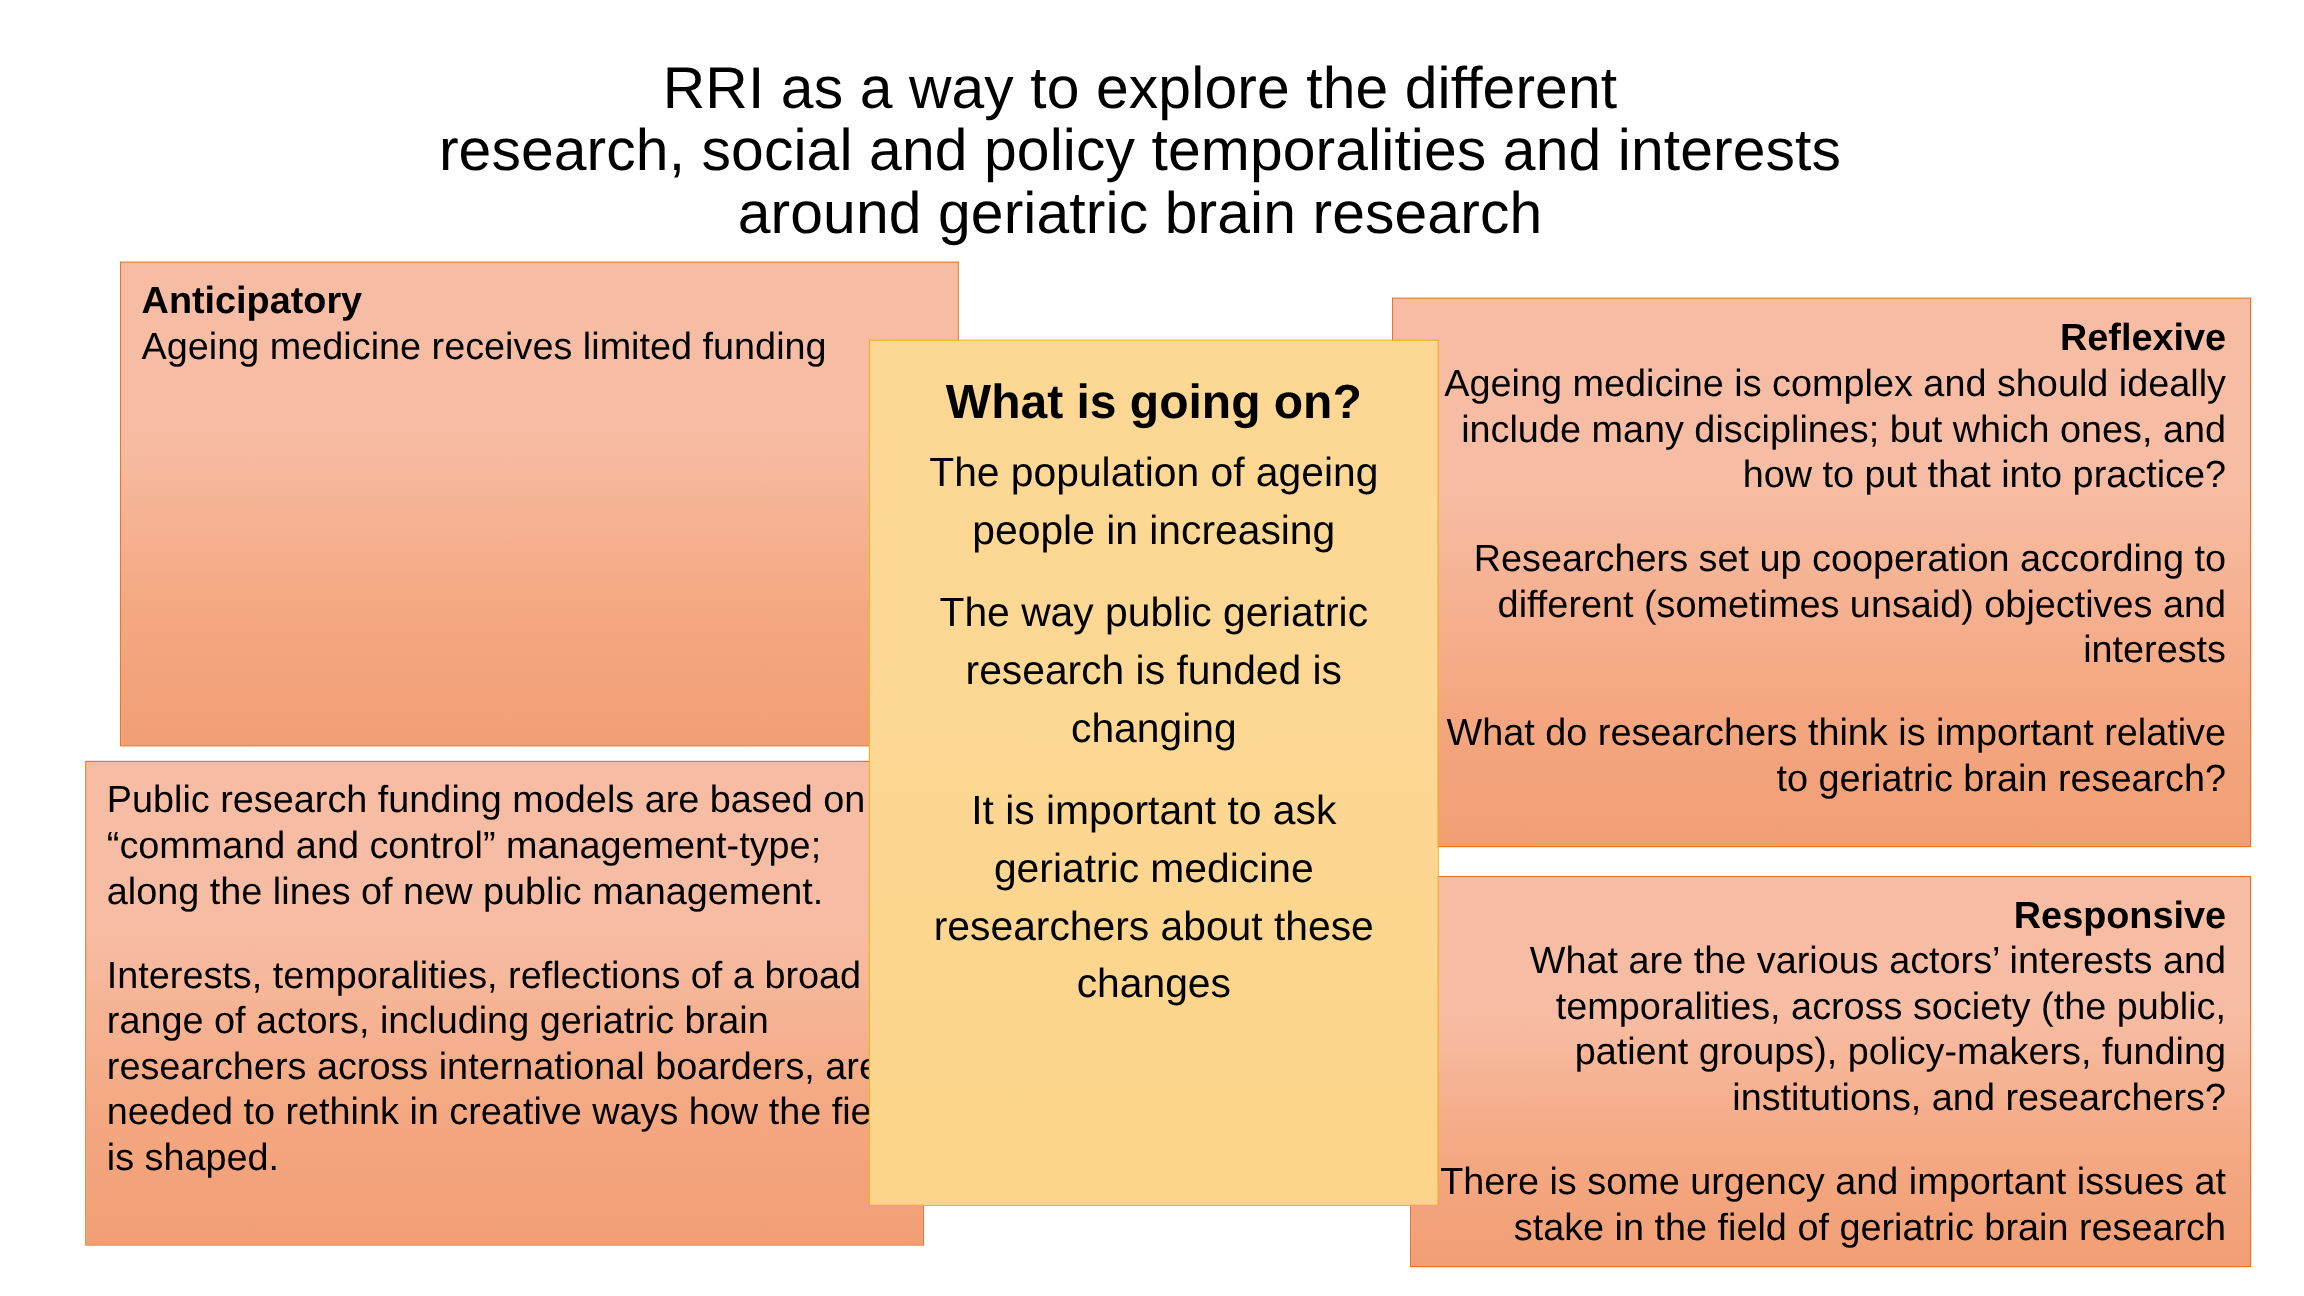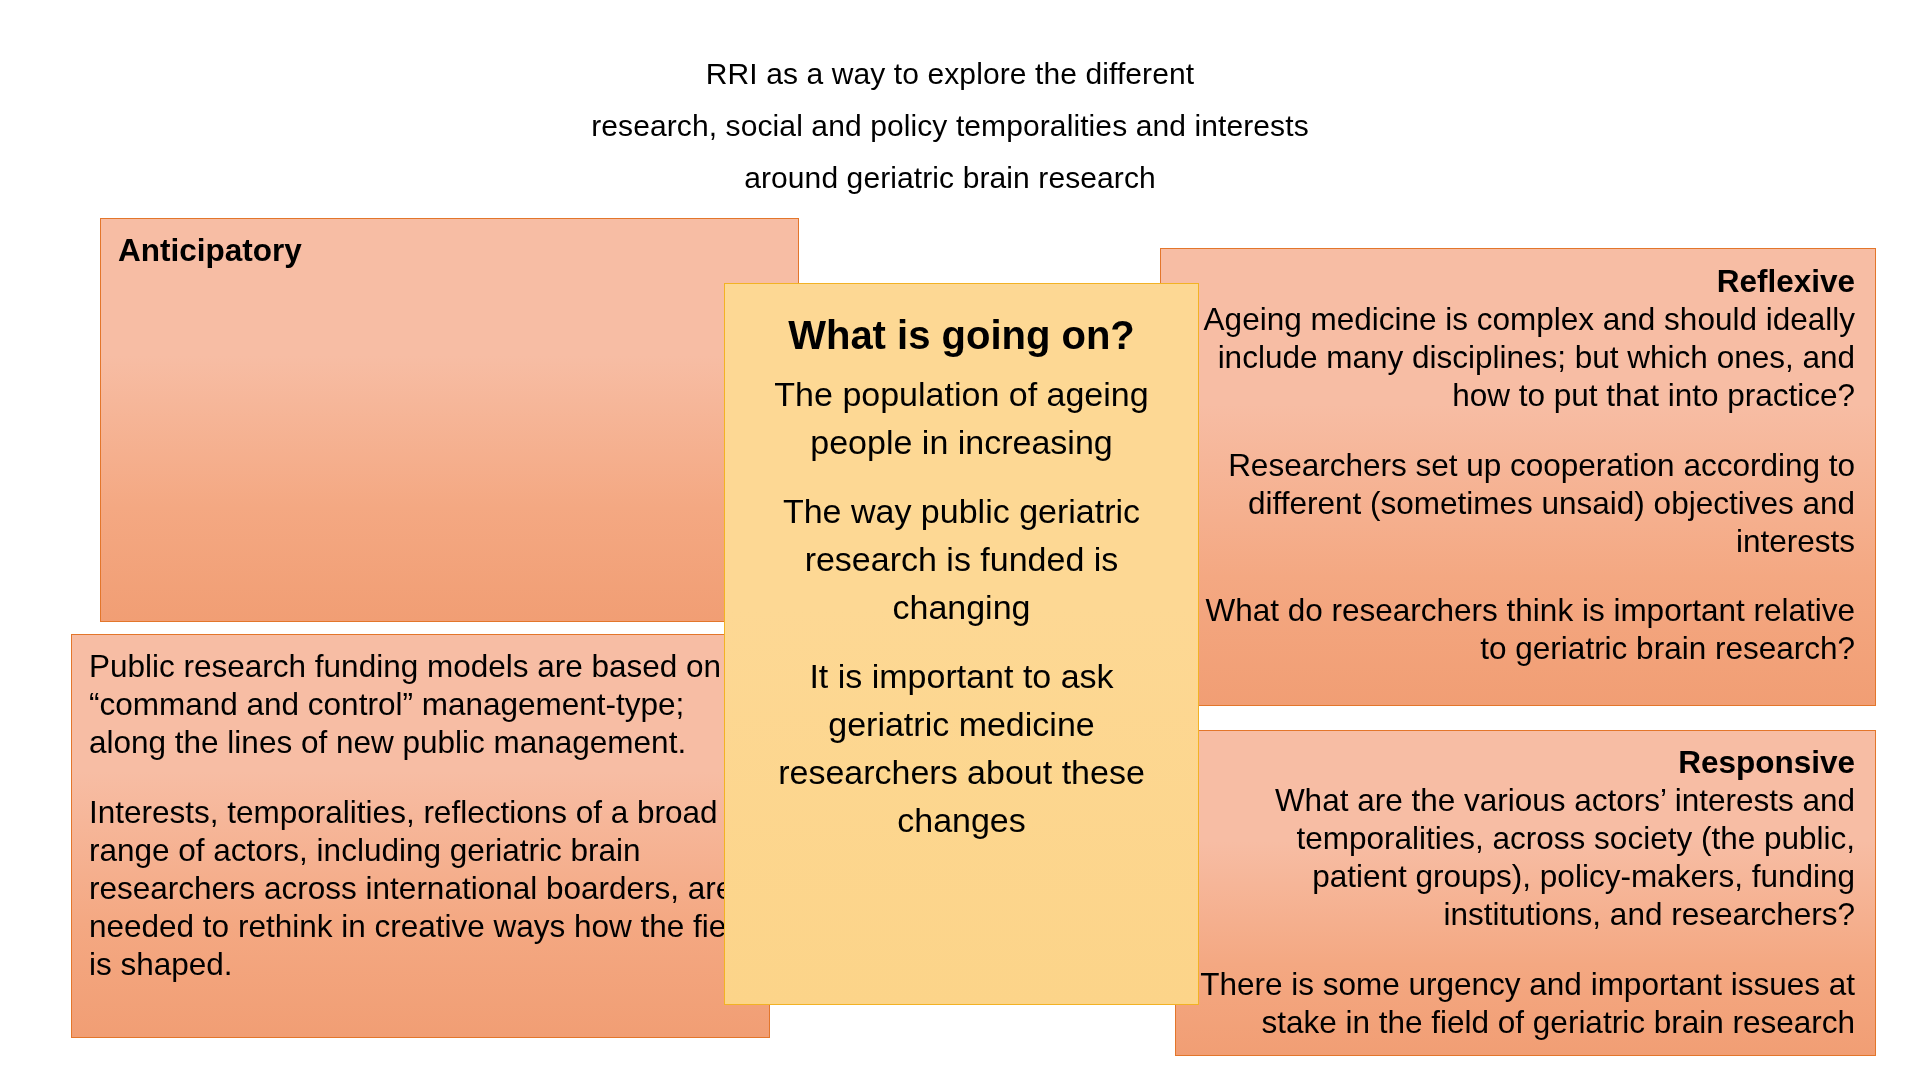--- a/index.html
+++ b/index.html
@@ -24,21 +24,21 @@
 
   
   #title {
     position: absolute;
     left: 300px;
     top: 48px;
     width: 1300px;
     text-align: center;
     font-family: "Liberation Sans Narrow", "Liberation Sans", sans-serif;
     font-stretch: condensed;
-    font-size: 30px;
+    font-size: 49px;
     line-height: 52px;
     color: #000000;
     letter-spacing: 0.1px;
     white-space: pre-line;
   }
 
   
   .card {
     position: absolute;
     box-sizing: border-box;
@@ -122,20 +122,21 @@
 <body>
 
 <div id="slide">
 
   <div id="title">RRI as a way to explore the different
 research, social and policy temporalities and interests
 around geriatric brain research</div>
 
   <div class="card salmon" id="card-anticipatory">
     <span class="ttl">Anticipatory</span>
+    <span class="para">Ageing medicine receives limited funding</span>
     <span class="spacer"></span>
     <span class="spacer"></span>
   </div>
 
   <div class="card salmon" id="card-inclusive">
     <span class="para">Public research funding models are based on a “command and control” management-type; along the lines of new public management.</span>
     <span class="spacer"></span>
     <span class="para">Interests, temporalities, reflections of a broad range of actors, including geriatric brain researchers across international boarders, are needed to rethink in creative ways how the field is shaped.</span>
   </div>
 

